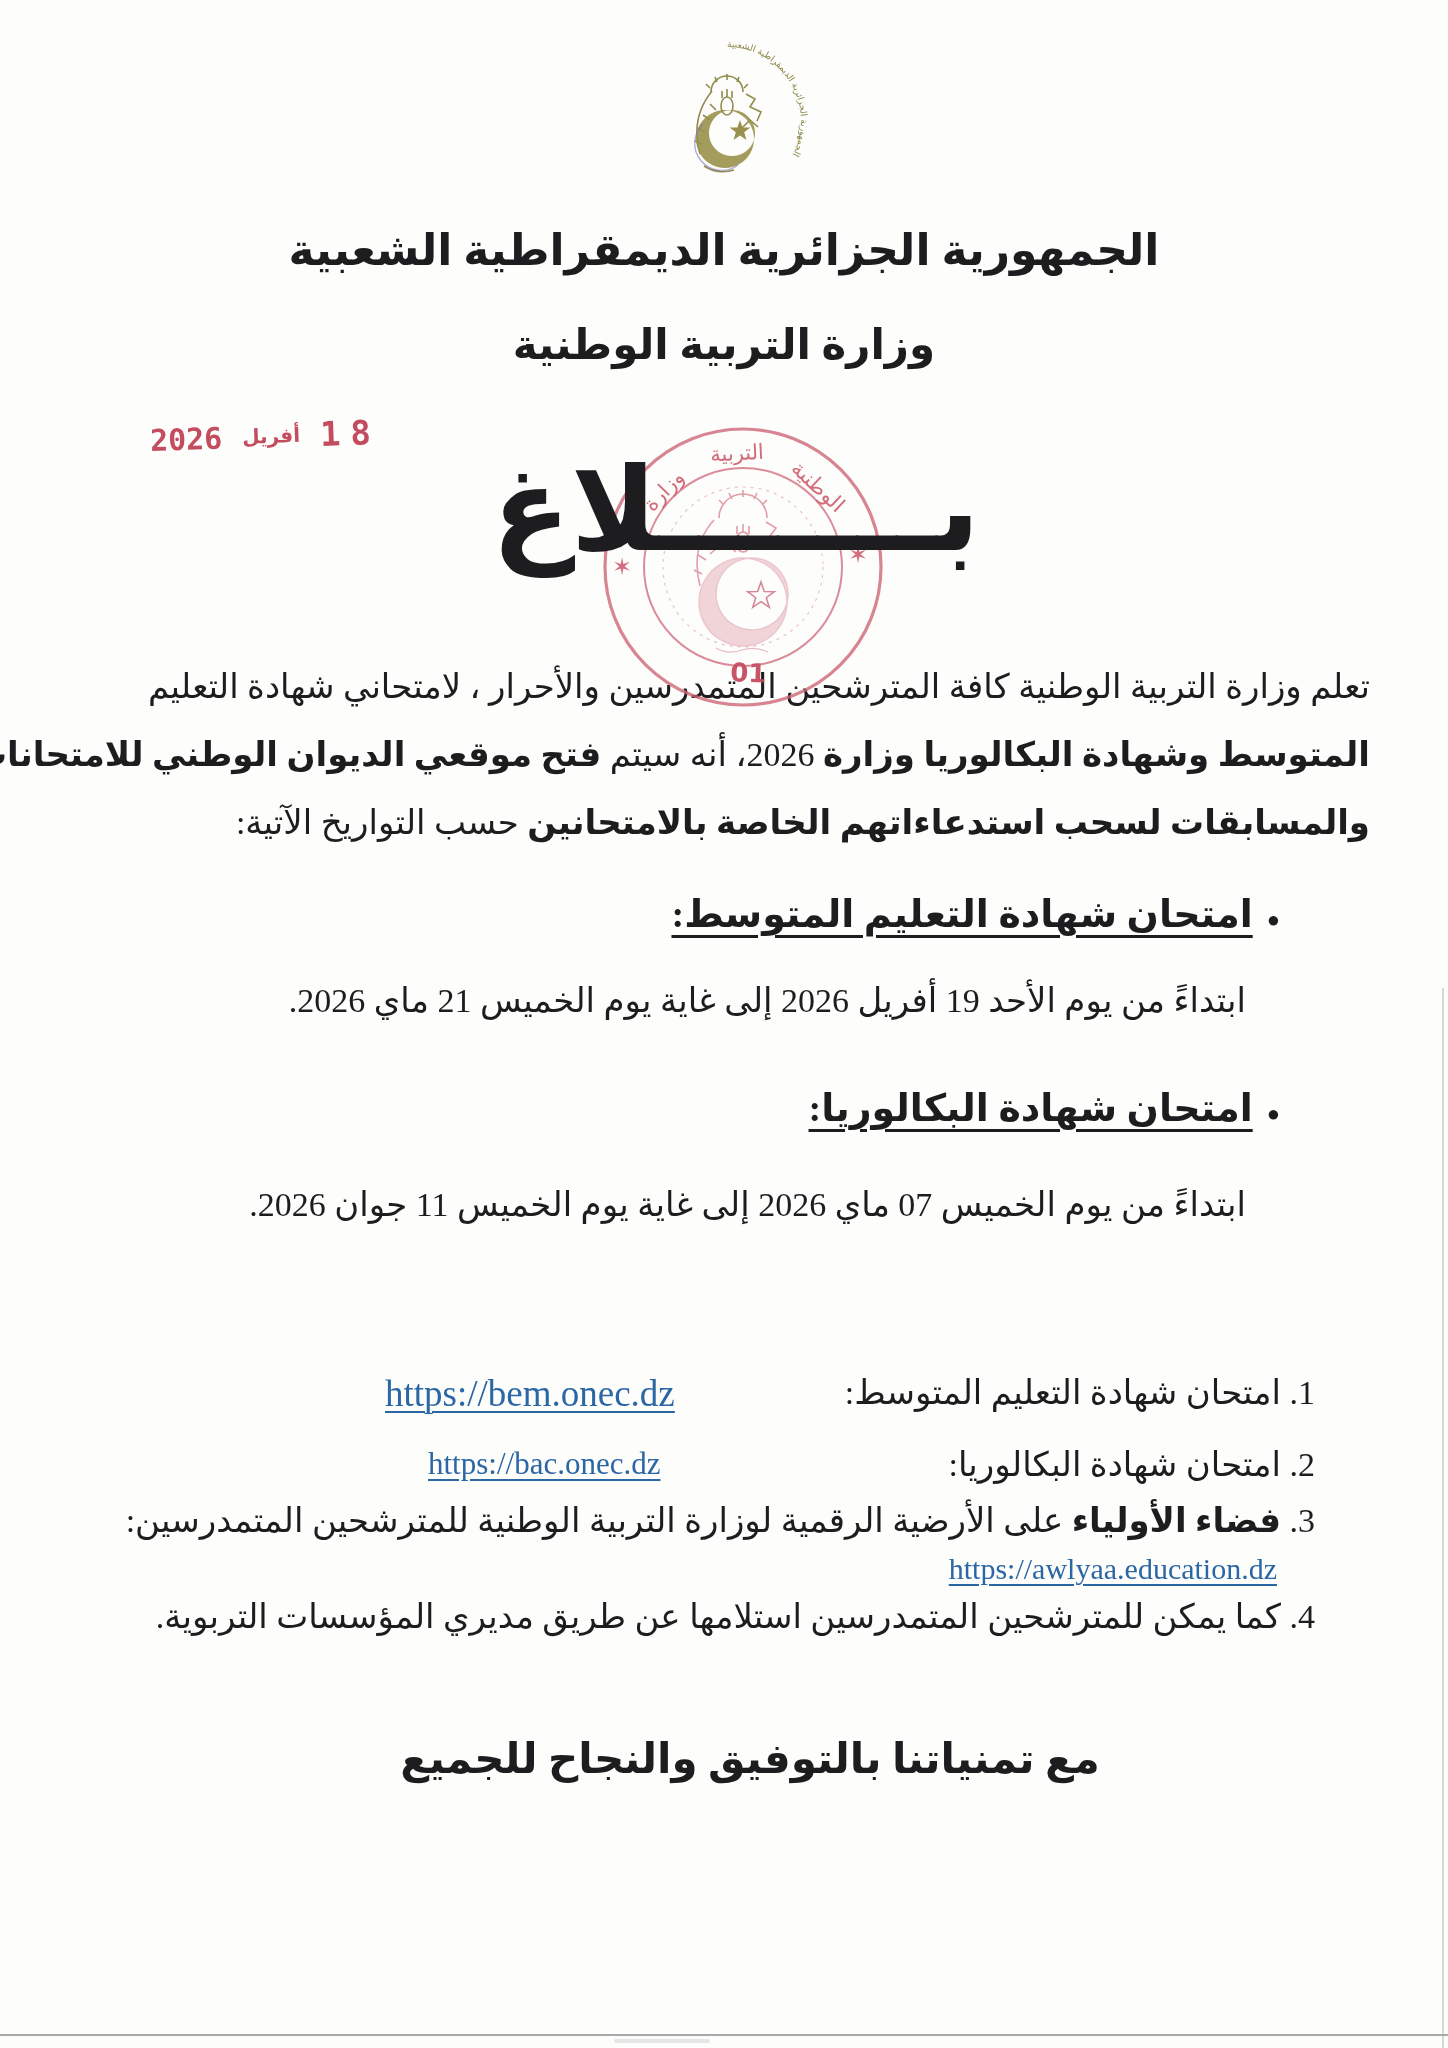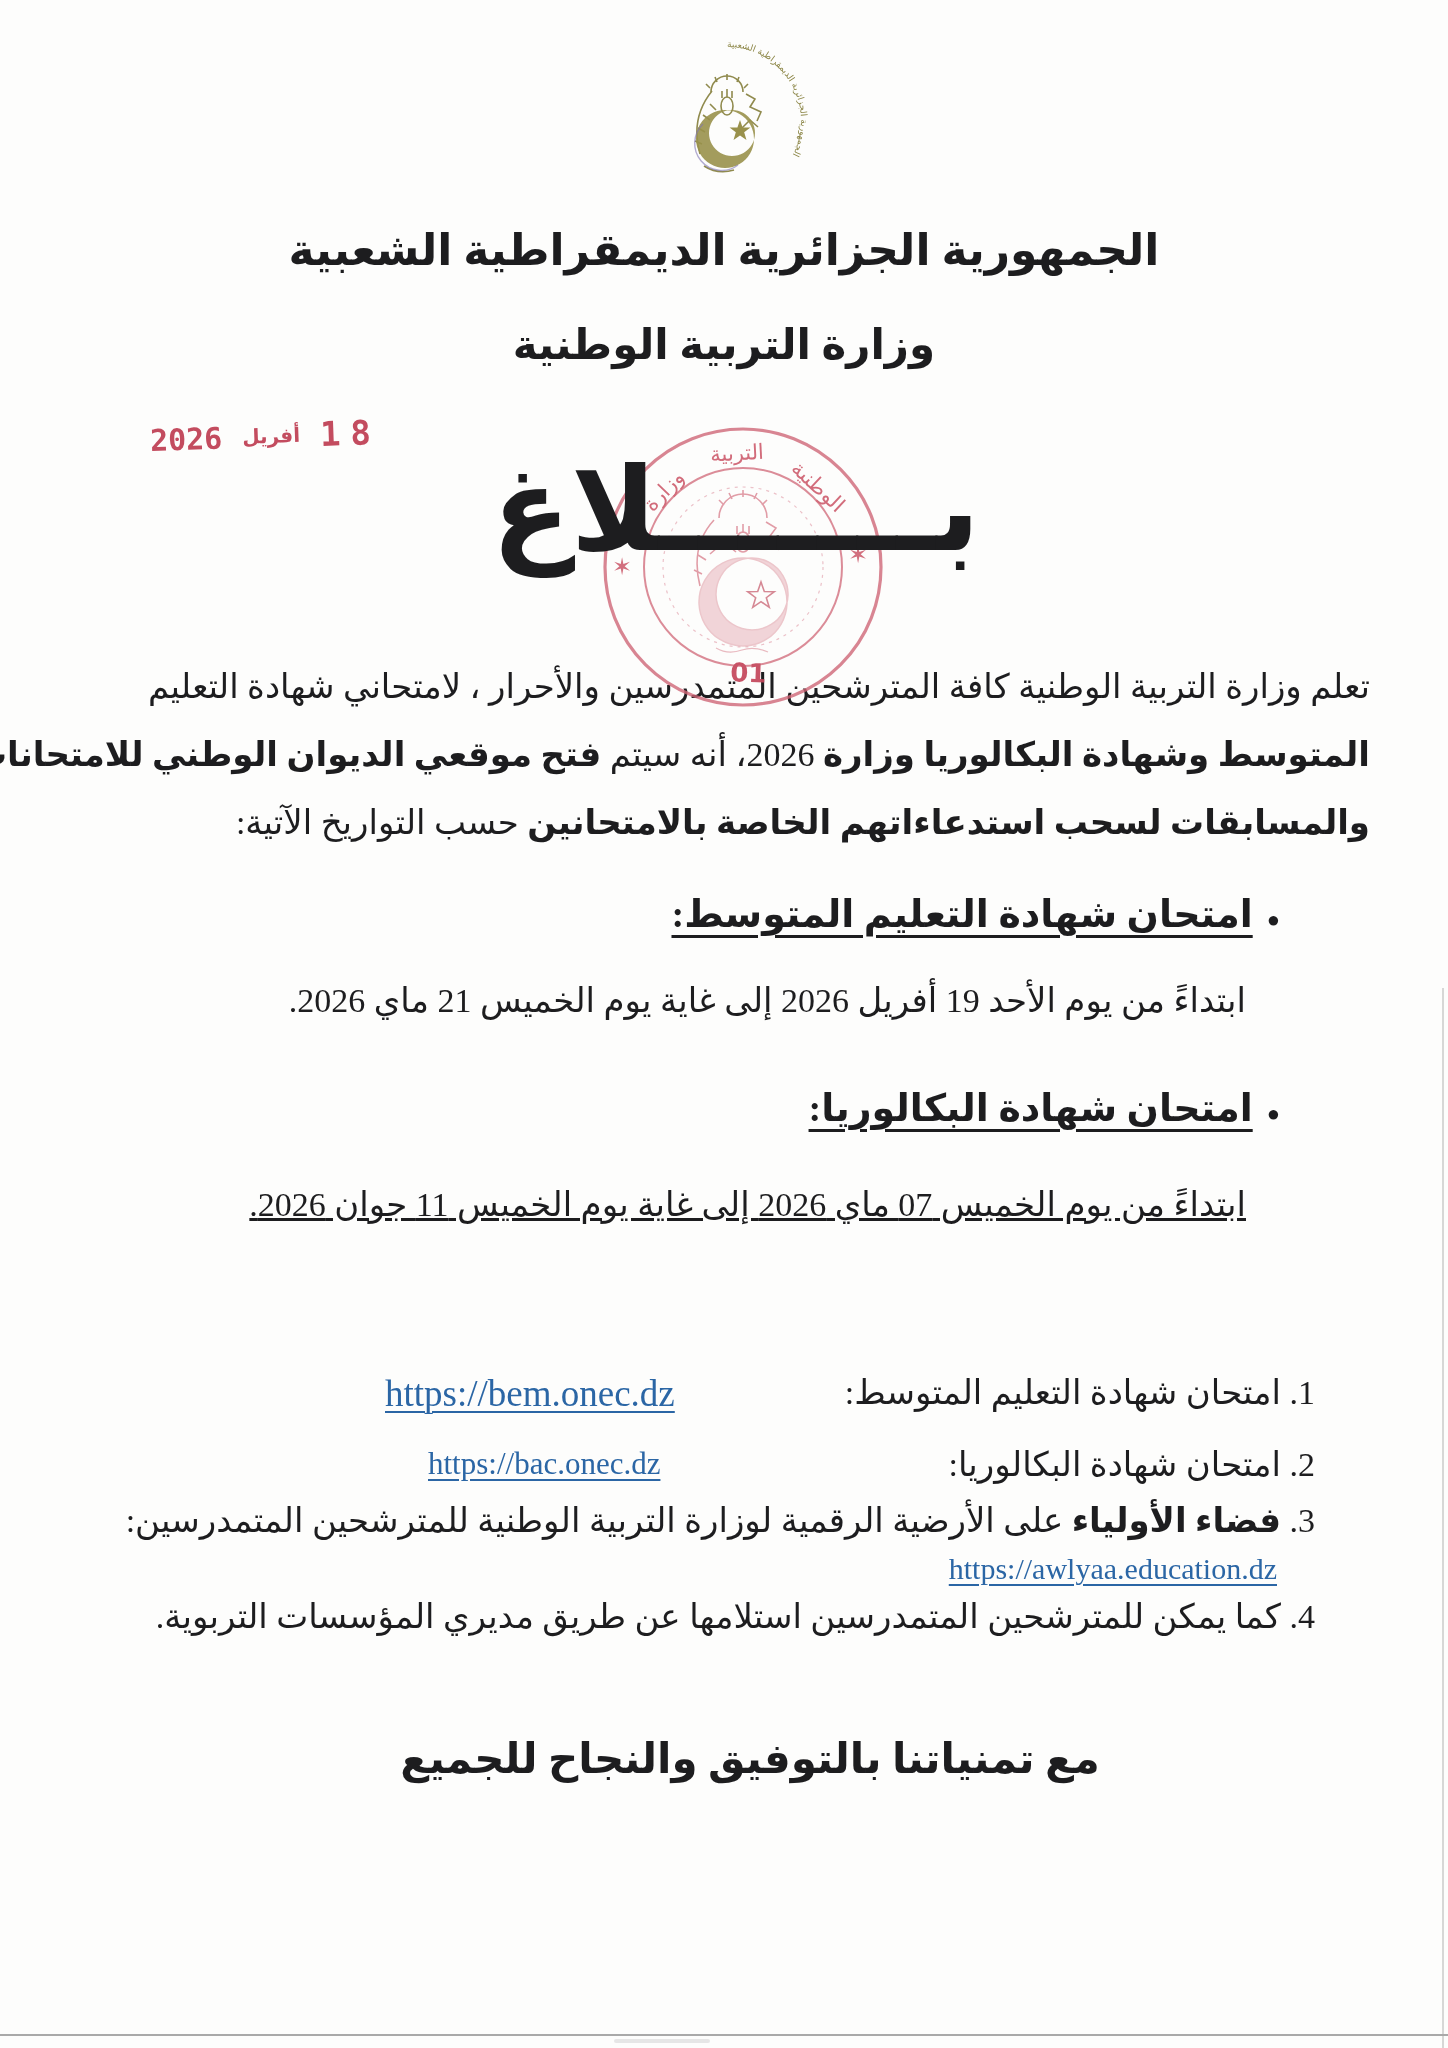--- a/index.html
+++ b/index.html
@@ -129,21 +129,21 @@
   <div class="abs bullet-row" style="top:892px;">
     <span class="bullet-dot">●</span>
     <span class="ar sec-heading">امتحان شهادة التعليم المتوسط:</span>
   </div>
   <div class="abs ar sec-body" style="top:980px;">ابتداءً من يوم الأحد 19 أفريل 2026 إلى غاية يوم الخميس 21 ماي 2026.</div>
 
   <div class="abs bullet-row" style="top:1086px;">
     <span class="bullet-dot">●</span>
     <span class="ar sec-heading">امتحان شهادة البكالوريا:</span>
   </div>
-  <div class="abs ar sec-body" style="top:1184px;text-decoration:underline;">ابتداءً من يوم الخميس 07 ماي 2026 إلى غاية يوم الخميس 11 جوان 2026.</div>
+  <div class="abs ar sec-body" style="top:1184px;">ابتداءً من يوم الخميس 07 ماي 2026 إلى غاية يوم الخميس 11 جوان 2026.</div>
 
 
   <div class="abs ar item" style="top:1372px;margin-left:18px;">
     <span class="num">1.</span>
     <span>امتحان شهادة التعليم المتوسط:</span>
   </div>
   <a class="abs doclink" href="#" style="left:385px;top:1372px;font-size:37px;">https://bem.onec.dz</a>
 
   <div class="abs ar item" style="top:1444px;">
     <span class="num">2.</span>

